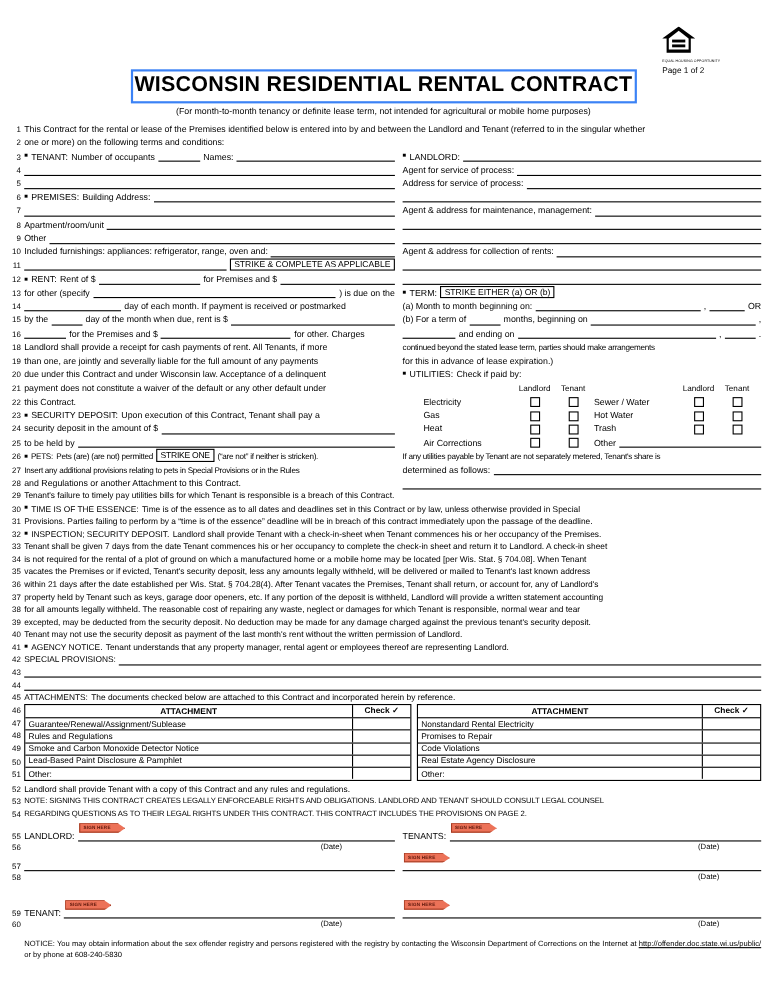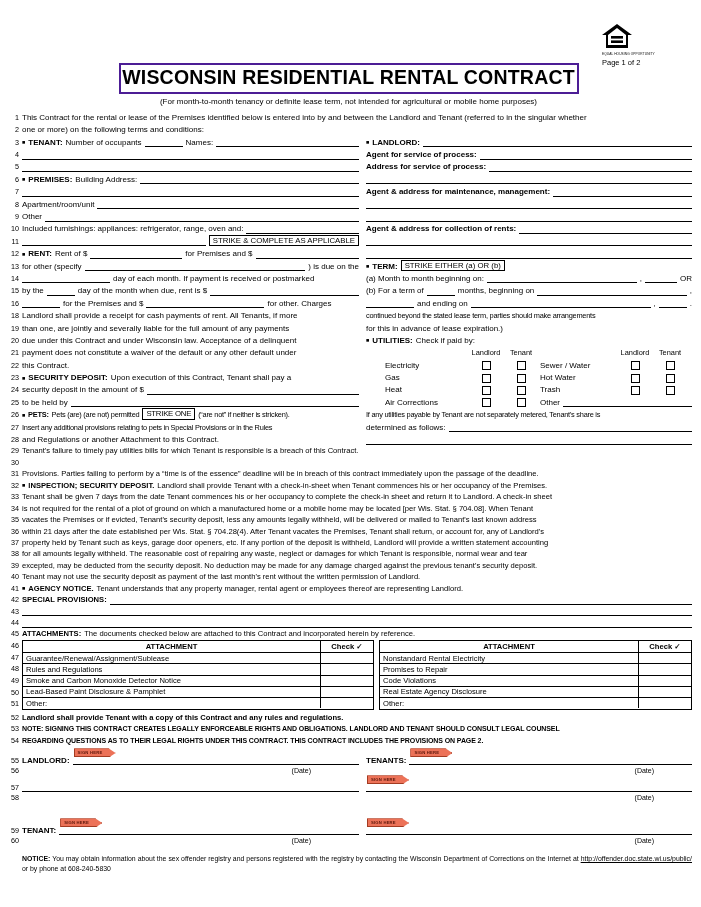--- a/index.html
+++ b/index.html
@@ -3,30 +3,30 @@
 <meta charset="utf-8">
 <style>
 *{margin:0;padding:0;box-sizing:border-box}
 body{background:#fff}
 .page{width:701px;height:907px;background:#fff;color:#000;font-family:"Liberation Sans",sans-serif;position:relative;overflow:hidden;padding:0 9px 0 5px}
 
 .hdr{position:relative;height:110px}
 .logo{position:absolute;top:24px;right:26px;width:64px;text-align:left}
 .logo-cap{font-size:3.2px;line-height:3.5px;letter-spacing:.1px}
 .page-label{font-size:7.5px;margin-top:1px}
-.title-box{position:absolute;top:63px;left:50%;transform:translateX(-50%);width:460px;border:2px solid #4c1d95;text-align:center;font-weight:bold;font-size:19.5px;padding:1px 0 3px;letter-spacing:.2px;white-space:nowrap}
+.title-box{position:absolute;top:63px;left:50%;transform:translateX(-50%);width:460px;border:2px solid #3b82f6;text-align:center;font-weight:bold;font-size:19.5px;padding:1px 0 3px;letter-spacing:.2px;white-space:nowrap}
 .subtitle{position:absolute;top:97px;left:0;width:100%;text-align:center;font-size:8px}
 
 .row{display:flex;align-items:flex-end;height:12.4px;font-size:8px;line-height:9.5px}
 .rowB{height:11.45px;font-size:7.6px}
 .num{width:17px;flex:none;text-align:right;padding-right:3px;font-size:7.2px}
 .cl{width:337px;flex:none;display:flex;align-items:flex-end;gap:3px}
 .cr{flex:1;display:flex;align-items:flex-end;gap:3px;padding-left:7px}
 .fw{flex:1;display:flex;align-items:flex-end;gap:3px}
-.b{font-weight:bold}
+.b{font-weight:normal}
 .t{white-space:pre}
 .sq{font-size:5.5px;line-height:9px}
 .tight{letter-spacing:-.25px;font-size:7.4px}
 .bl{flex:1;border-bottom:1px solid #000;height:8px;min-width:8px}
 .blf{flex:none}
 .blk{border-bottom-width:1.5px}
 .w28{width:28px}.w32{width:32px}.w38{width:38px}.w48{width:48px}.w88{width:88px}.w92{width:92px}.w118{width:118px}
 .banner{border:1.3px solid #000;padding:0 3px;font-size:7.8px;white-space:pre;flex:none;line-height:9.5px}
 
 .uind{width:16px;flex:none}
@@ -36,21 +36,21 @@
 .cbc{width:32px;flex:none;display:flex;justify-content:center}
 .cb{width:9px;height:9px;border:1.5px solid #000}
 
 .tblwrap{display:flex;margin:1px 0}
 .numcol{width:17px;flex:none}
 .numcol .num{display:block;height:11.7px;line-height:11.7px}
 .tables{flex:1;display:flex;gap:5px}
 .atbl{border:1.5px solid #000;display:flex;flex-direction:column}
 .atbl-l{width:352px;flex:none}
 .atbl-r{flex:1}
-.arow{display:flex;border-top:1px solid #000;height:11.2px;font-size:7.6px;align-items:center}
+.arow{display:flex;border-top:1px solid #000;height:11.2px;font-size:7.6px;}
 .arow:first-child{border-top:none}
 .ac1{flex:1;padding:0 3px;border-right:1px solid #000;white-space:pre;align-self:stretch;display:flex;align-items:center}
 .ac2{width:52px;flex:none;text-align:center;white-space:pre}
 .ahdr{font-weight:bold}
 .ahdr .ac1{justify-content:center}
 
 .sigrow{height:13px}
 .sline{flex:1;border-bottom:1.5px solid #000;height:11px;position:relative}
 .tag{position:absolute;left:1px;top:-6px;width:42px;height:9px;background:#ec7258;border:.5px solid #a33b22;clip-path:polygon(0 0,84% 0,100% 50%,84% 100%,0 100%);font-size:4.2px;font-weight:bold;color:#5d170b;line-height:8px;padding-left:3px;letter-spacing:.2px;white-space:nowrap;overflow:hidden}
 .dlab{font-size:7px}
@@ -461,20 +461,25 @@
 
   <div class="row rowB">
     <span class="num">29</span>
     <div class="fw">
         <span class="t">Tenant's failure to timely pay utilities bills for which Tenant is responsible is a breach of this Contract.</span>
       </div>
   </div>
 
   <div class="row rowB">
     <span class="num">30</span>
+    <div class="fw">
+      <span class="sq">■</span>
+      <span class="t b">TIME IS OF THE ESSENCE:</span>
+      <span class="t">Time is of the essence as to all dates and deadlines set in this Contract or by law, unless otherwise provided in Special</span>
+    </div>
   </div>
 
   <div class="row rowB">
     <span class="num">31</span>
     <div class="fw">
         <span class="t">Provisions. Parties failing to perform by a “time is of the essence” deadline will be in breach of this contract immediately upon the passage of the deadline.</span>
       </div>
   </div>
 
   <div class="row rowB">

